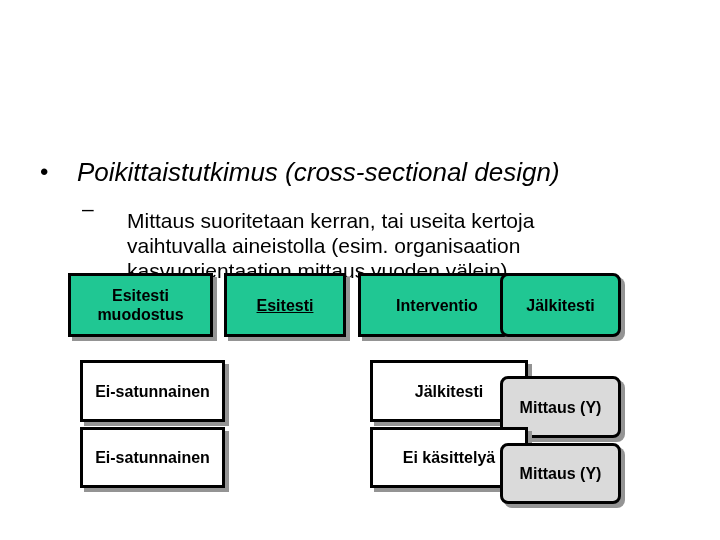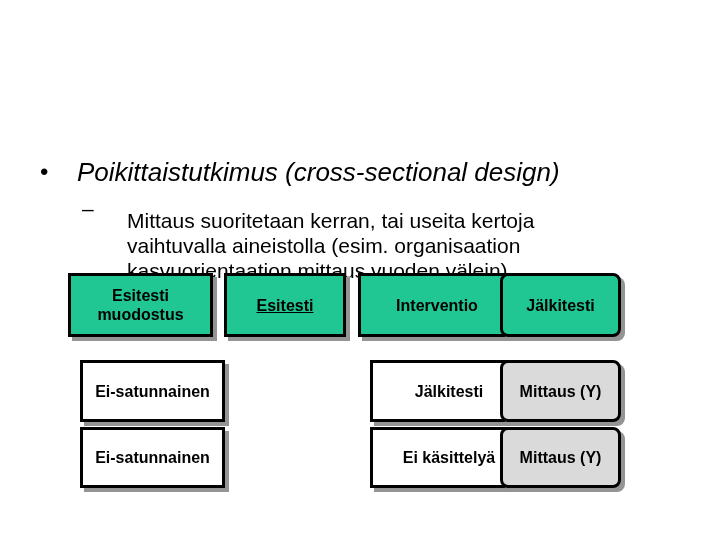--- a/index.html
+++ b/index.html
@@ -69,21 +69,21 @@
     align-items: center;
     justify-content: center;
     text-align: center;
     font-size: 16px;
     font-weight: bold;
     line-height: 19px;
     padding: 2px;
   }
   .box.green { background: var(--box_green, #20C793); }
   .box.white { background: var(--box_white, #ffffff); margin-left: 12px; }
-  .box.gray  { background: var(--box_gray, #DADADA); }
+  .box.gray  { background: var(--box_gray, #DADADA); margin-top: 16px; }
 
   .c1 { left: 68px;  width: 145px; }
   .c2 { left: 224px; width: 122px; text-decoration: underline; }
   .c3 { left: 358px; width: 158px; }
   .c4 { left: 500px; width: 121px; border-radius: 8px; }
   .r-header { top: 273px; height: 64px; }
   .r-body1  { top: 360px; height: 62px; }
   .r-body2  { top: 427px; height: 61px; }
 </style>
 </head>

